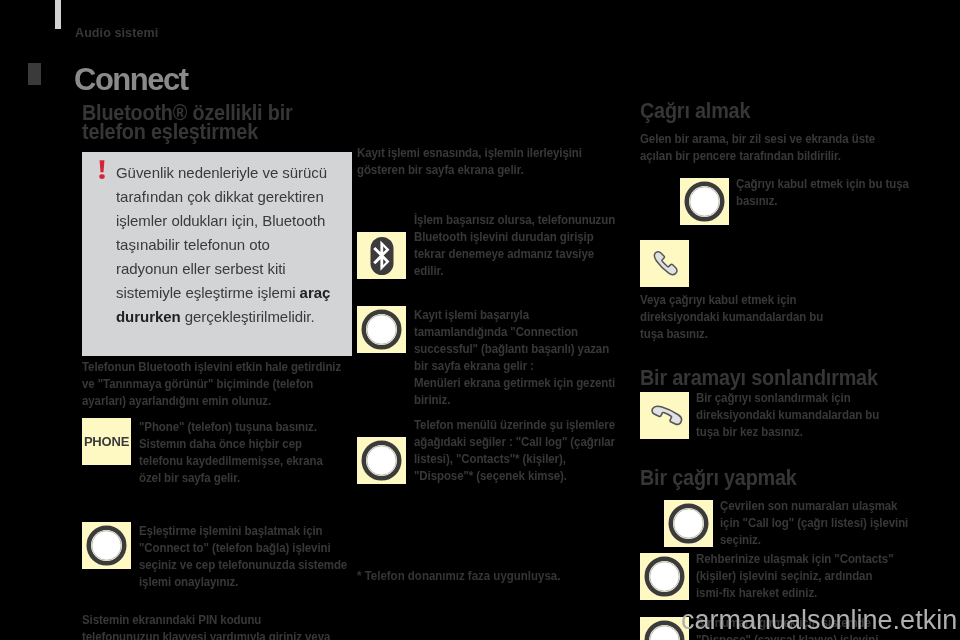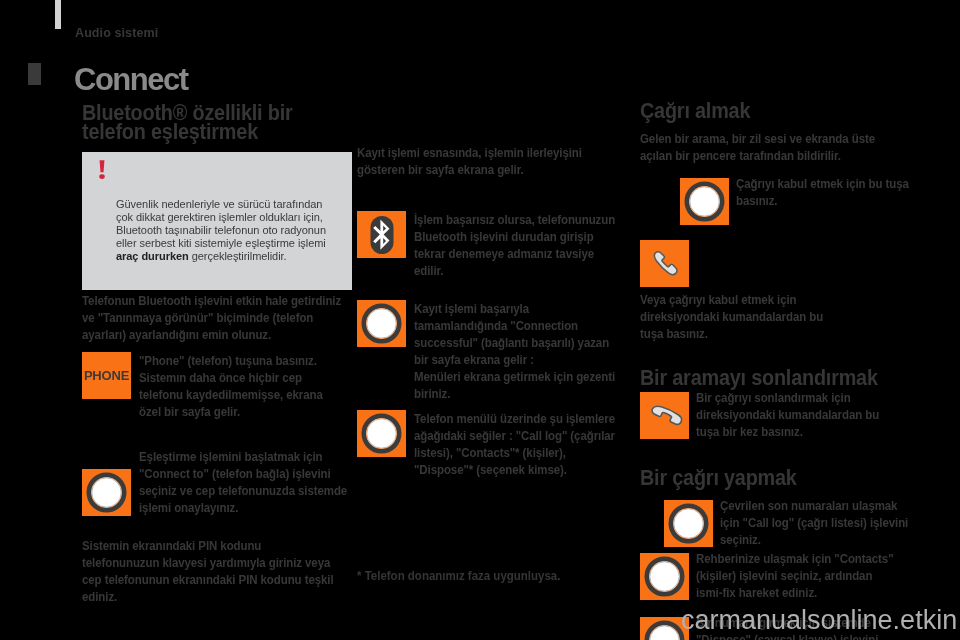--- a/index.html
+++ b/index.html
@@ -25,46 +25,46 @@
          line-height:18.5px;letter-spacing:-.2px;
          transform:scaleX(0.9);transform-origin:left top;}
   .colA h2.sec{width:246px;}
   p.bt{margin:0;font-size:13.6px;font-weight:bold;color:#383838;
        line-height:17px;letter-spacing:-.1px;
        transform:scaleX(0.845);transform-origin:left top;width:307px;}
 
   .warn{background:#d3d4d6;padding:9px 10px 27px 16px;display:flex;gap:10px;
         align-items:flex-start;margin-top:11px;width:244px;box-sizing:content-box;}
   .warn .ex{flex:none;margin-top:-1px;line-height:0;}
-  .warn .tx{font-size:11px;color:#3a3a3a;line-height:13px;font-weight:normal;letter-spacing:-.05px;width:216px;margin-top:37px;}
+  .warn .tx{font-size:15px;color:#3a3a3a;line-height:24px;font-weight:normal;letter-spacing:-.05px;width:216px;}
   .warn .tx b{font-weight:bold;color:#222;}
 
   .row{display:flex;gap:8px;align-items:flex-start;}
   .row p.bt{width:246.7px;flex:none;}
   .colC .row p.bt{width:236px;margin-top:-3px;}
   .colC .row{gap:7px;}
   .row>div{flex:none;}
   p.pA-intro{margin-top:2px;}
   p.pC-intro{margin-top:9px;}
   .colC h2.sec{width:330px;}
   .rC1{margin-top:14.5px;margin-left:40px;}
   .rC2{margin-top:15px;flex-direction:column;}
   h2.secC2{margin-top:27px;}
   .rC3{margin-top:4px;}
   h2.secC3{margin-top:29px;}
   .rC4{margin-top:12.5px;padding-left:24px;}
   .rC5{margin-top:5px;}
   .rC6{margin-top:16px;}
   .rA1{margin-top:9px;}
-  .rB1{margin-top:33px;}
-  .rB2{margin-top:21px;}
-  .rB3{margin-top:8px;}
-  .rA2{margin-top:28px;align-items:flex-end;}
+  .rB1{margin-top:33px;align-items:flex-end;}
+  .rB2{margin-top:27px;}
+  .rB3{margin-top:8px;align-items:flex-end;}
+  .rA2{margin-top:36px;}
   p.pA-outro{margin-top:21px;}
-  .ibox{width:49px;height:47px;background:#f97316;flex:none;min-height:47px;
+  .ibox{width:49px;height:47px;background:#fef9c3;flex:none;min-height:47px;
         display:flex;align-items:center;justify-content:center;overflow:hidden;}
   .phone-lbl{font-size:13px;font-weight:bold;color:#3b3b3b;letter-spacing:-.2px;}
 
   .foot{position:absolute;left:357px;top:568px;font-size:13.6px;font-weight:bold;
         color:#353535;transform:scaleX(0.845);transform-origin:left top;white-space:nowrap;}
   .wm{position:absolute;left:681px;top:605px;font-size:27px;color:#b0b0b0;
       letter-spacing:0;white-space:nowrap;}
 </style>
 </head>
 <body>

